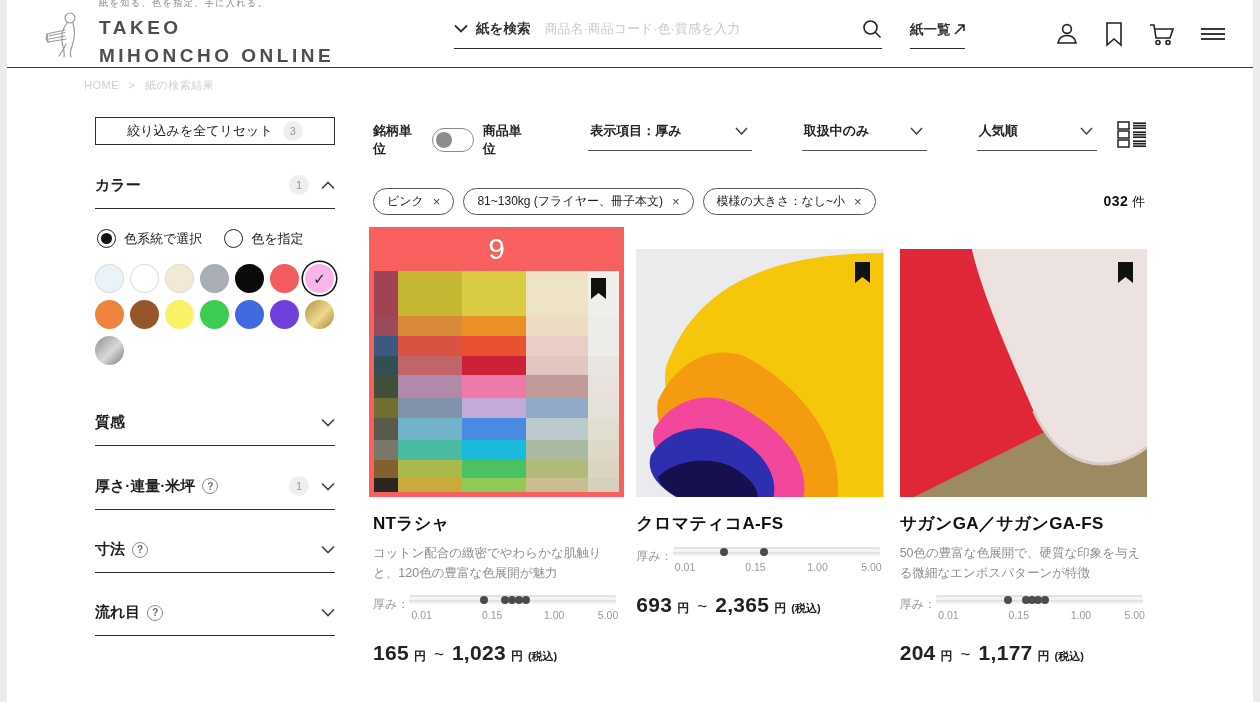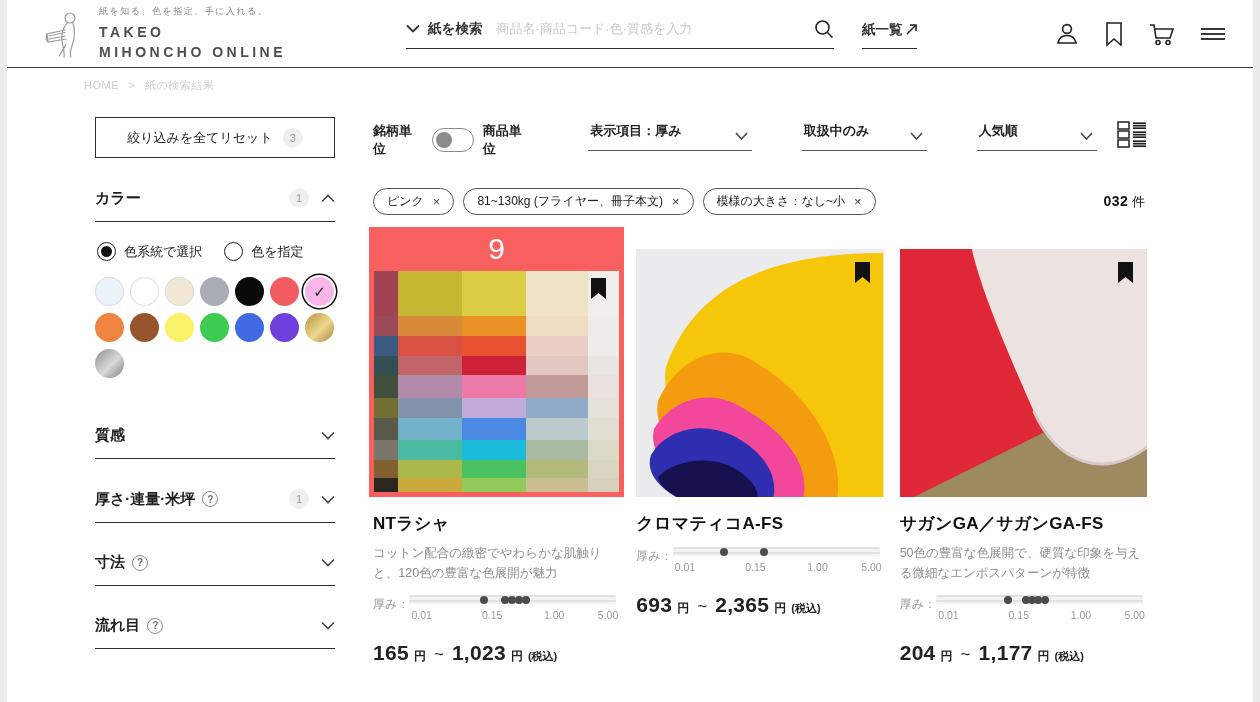--- a/index.html
+++ b/index.html
@@ -4,42 +4,42 @@
 <style>
   * { margin:0; padding:0; box-sizing:border-box; }
   html,body { width:1260px; height:702px; overflow:hidden; background:#ebebeb;
     font-family:"Liberation Sans","DejaVu Sans",sans-serif; color:#222; }
   .page { width:1246px; height:702px; margin:0 auto; background:#fff; position:relative; overflow:hidden; }
 
   
   header { height:68px; display:flex; align-items:center; padding:0 26px 0 30px; border-bottom:1px solid #3a3a3a; }
   .logo { display:flex; align-items:center; gap:10px; cursor:pointer; }
   .logo-text .tagline { font-size:9px; color:#8a8a8a; letter-spacing:1.5px; margin-bottom:4px; }
-  .brand { font-size:14px; font-weight:bold; color:#4e4e4e; letter-spacing:3.5px; line-height:1.45; }
+  .brand { font-size:19px; font-weight:bold; color:#4e4e4e; letter-spacing:3.5px; line-height:1.45; }
   .search-area { display:flex; align-items:flex-end; margin-left:120px; }
   .search-main { display:flex; align-items:center; border-bottom:1px solid #2e2e2e; padding-bottom:9px; width:428px; }
   .search-label { font-size:13.5px; font-weight:bold; color:#333; margin:0 14px 0 8px; white-space:nowrap; }
   .search-main input { border:none; outline:none; flex:1; font-size:13px; color:#333; font-family:inherit; }
   .search-main input::placeholder { color:#c9c9c9; }
   .paper-list { display:flex; align-items:center; gap:3px; margin-left:28px; border-bottom:1px solid #2e2e2e;
     padding-bottom:9px; font-size:13.5px; font-weight:bold; color:#333; text-decoration:none; cursor:pointer; }
   .header-icons { margin-left:auto; display:flex; align-items:center; gap:23px; }
   .hicon { cursor:pointer; display:flex; }
 
   
   .breadcrumb { padding:10px 0 0 77px; font-size:11px; color:#cfcfcf; letter-spacing:.5px; }
   .breadcrumb .sep { margin:0 6px; }
 
   
   .content { display:flex; padding:18px 106px 0 88px; }
   .sidebar { width:240px; flex:0 0 240px; margin-right:38px; }
   main { flex:1; min-width:0; }
 
   
-  .reset-btn { width:100%; height:41px; background:#fff; border:1px solid #2e2e2e; display:flex; align-items:center;
+  .reset-btn { width:100%; height:28px; background:#fff; border:1px solid #2e2e2e; display:flex; align-items:center;
     justify-content:center; gap:10px; font-size:13px; color:#222; font-family:inherit; cursor:pointer; margin-top:6px; }
   .badge { width:20px; height:20px; border-radius:50%; background:#efefef; color:#9a9a9a; font-size:11px;
     display:inline-flex; align-items:center; justify-content:center; }
   .fs { margin-top:30px; }
   .fs-head { display:flex; align-items:center; justify-content:space-between; padding-bottom:13px;
     border-bottom:1px solid #2e2e2e; cursor:pointer; }
   .fs-label { font-size:15px; font-weight:bold; color:#1e1e1e; display:flex; align-items:center; gap:7px; }
   .fs-right { display:flex; align-items:center; gap:12px; }
   .help { width:16px; height:16px; border-radius:50%; border:1px solid #8a8a8a; color:#6e6e6e; font-size:10px;
     font-weight:bold; display:inline-flex; align-items:center; justify-content:center; }
@@ -53,21 +53,21 @@
   .swatch.selected { box-shadow:0 0 0 2px #fff, 0 0 0 3.5px #111; }
   .swatch .check { position:absolute; inset:0; display:flex; align-items:center; justify-content:center;
     font-size:15px; font-weight:bold; color:#222; }
 
   
   .toolbar { display:flex; align-items:flex-start; margin-top:8px;gap:20px; }
   .unit-toggle { display:flex; align-items:center; gap:9px; font-size:13px; font-weight:bold; color:#222; padding-top:3px; }
   .toggle { width:44px; height:24px; border:1.5px solid #8a8a8a; border-radius:13px; background:#fff; position:relative;
     cursor:pointer; display:inline-block; }
   .knob { position:absolute; left:3px; top:2.5px; width:16px; height:16px; border-radius:50%; background:#8c8c8c; }
-  .dropdown { display:flex; align-items:flex-end; justify-content:space-between; border-bottom:1px solid #555;
+  .dropdown { display:flex; align-items:center; justify-content:space-between; border-bottom:1px solid #555;
     padding:3px 4px 10px 2px; font-size:13px; font-weight:bold; color:#222; cursor:pointer; }
   .dd1 { width:170px; margin-left:36px; }
   .dd2 { width:130px; margin-left:30px; }
   .dd3 { width:125px; margin-left:30px; }
   .view-icon { margin-left:auto; cursor:pointer; padding-top:2px; }
 
   
   .chips-row { display:flex; align-items:center; margin-top:30px; }
   .chips { display:flex; gap:9px; flex-wrap:wrap; }
   .chip { display:inline-flex; align-items:center; gap:9px; height:27px; padding:0 13px; border:1px solid #555;

